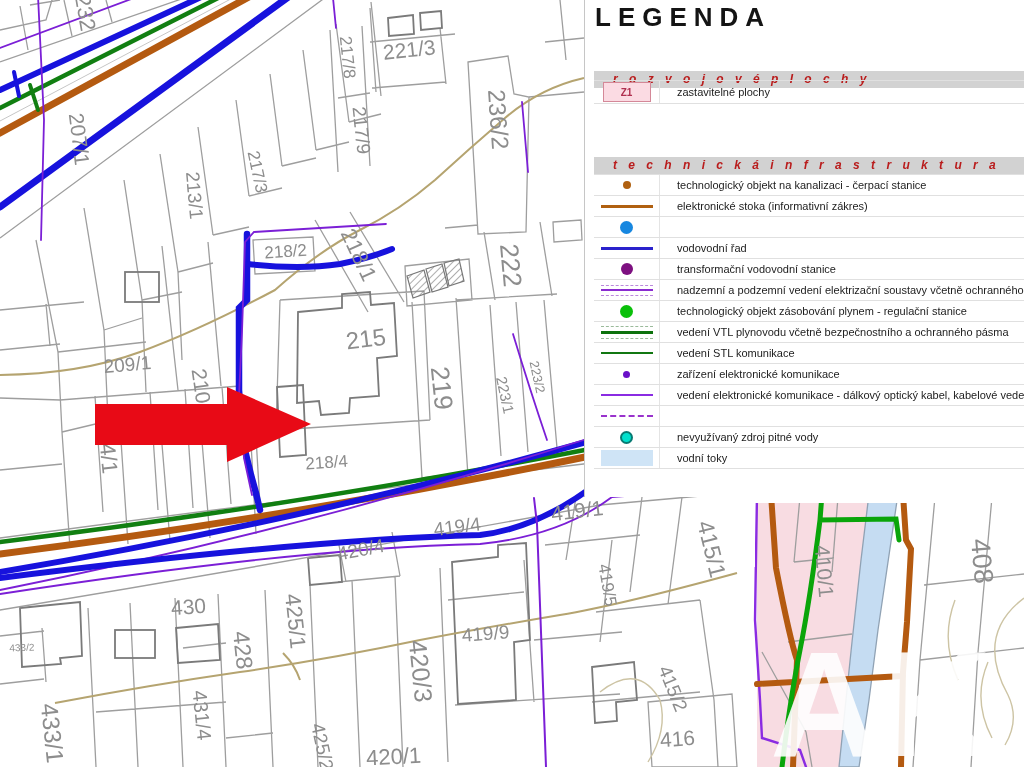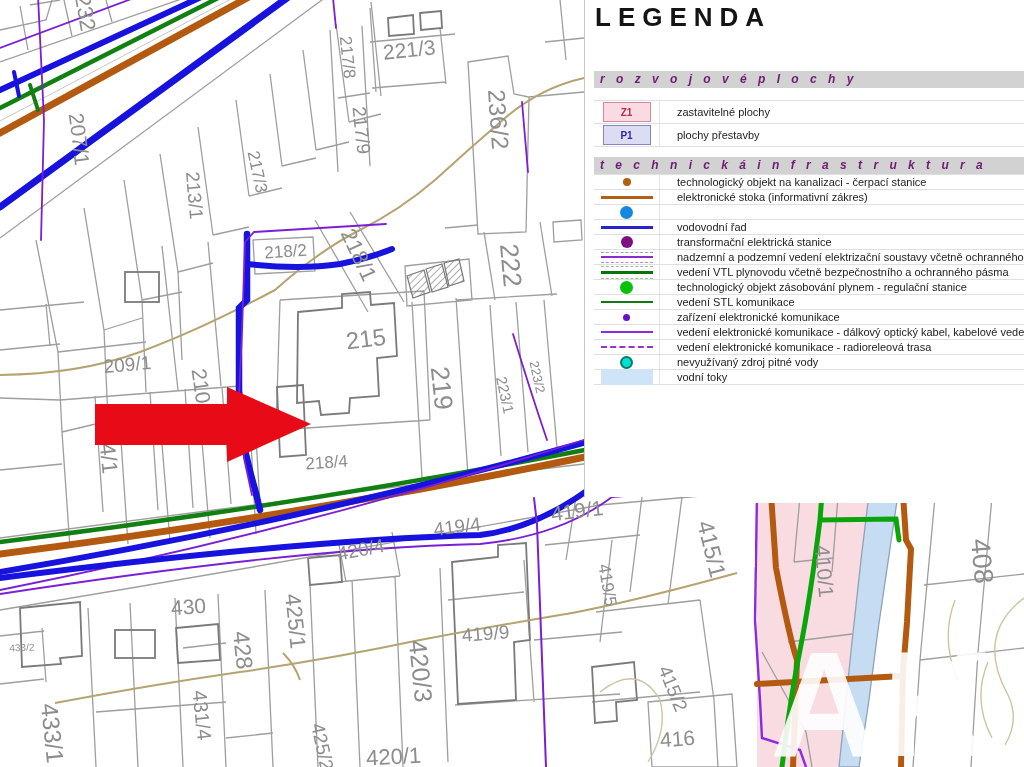--- a/index.html
+++ b/index.html
@@ -5,27 +5,27 @@
   html,body{margin:0;padding:0;background:#666;}
   .stage{position:relative;width:1024px;height:767px;overflow:hidden;background:#fff;
          font-family:"Liberation Sans",sans-serif;}
   svg text.plbl{fill:#8d8d8d;font-family:"Liberation Sans",sans-serif;}
   
   .legend{position:absolute;left:584px;top:0;width:440px;height:497px;background:#fff;
           border-left:1px solid #c6c6c6;z-index:5;}
   .legend-title{position:absolute;top:2px;left:10px;font-size:26px;font-weight:bold;
                 letter-spacing:7px;color:#141414;}
   .lbar{position:absolute;left:9px;right:0;height:17px;background:#d2d2d2;
-        font-size:12px;font-style:italic;font-weight:bold;color:#701a75;
-        letter-spacing:4px;line-height:17px;padding-left:6px;box-sizing:border-box;}
+        font-size:12px;font-style:italic;font-weight:bold;color:#b91c1c;
+        letter-spacing:4px;line-height:17px;padding-left:19px;box-sizing:border-box;}
   .lbar1{top:71px;} .lbar2{top:157px;}
   .lrows{position:absolute;left:9px;right:0;}
-  .lrowsA{top:100px;} .lrowsB{top:174px;}
+  .lrowsA{top:80px;} .lrowsB{top:174px;}
   .lrow{display:flex;align-items:center;border-bottom:1px solid #e0e0e0;box-sizing:border-box;}
-  .lrowA{height:23px;} .lrowB{height:15px;text-align:center;}
+  .lrowA{height:23px;} .lrowB{height:21px;text-align:center;}
   .lcell{width:66px;display:flex;justify-content:center;align-items:center;flex:none;
          align-self:stretch;border-right:1px solid #e4e4e4;box-sizing:border-box;}
   .llab{font-size:11px;color:#1c1c1c;padding-left:17px;white-space:nowrap;}
   .zbox{width:48px;height:20px;display:flex;align-items:center;justify-content:center;
         font-size:10px;font-weight:bold;box-sizing:border-box;}
   .z1{background:#fbdbe3;border:1px solid #d48898;color:#b03050;}
   .p1{background:#dcdcf2;border:1px solid #8484c8;color:#2828a8;}
   .dot{border-radius:50%;}
   .d-kanal{width:8px;height:8px;background:#b06010;}
   .l-kanal{width:52px;height:3px;background:#b06010;}
@@ -225,26 +225,20 @@
   <div class="legend-title">LEGENDA</div>
 
   <div class="lbar lbar1">r o z v o j o v é   p l o c h y</div>
   <div class="lrows lrowsA" style="border-top:1px solid #e0e0e0;">
     <div class="lrow lrowA">
       <div class="lcell">
         <div class="zbox z1">Z1</div>
       </div>
       <div class="llab">zastavitelné plochy</div>
     </div>
-    <div class="lrow lrowA">
-      <div class="lcell">
-        <div class="zbox p1">P1</div>
-      </div>
-      <div class="llab">plochy přestavby</div>
-    </div>
   </div>
 
   <div class="lbar lbar2">t e c h n i c k á   i n f r a s t r u k t u r a</div>
   <div class="lrows lrowsB" style="border-top:1px solid #e0e0e0;">
     <div class="lrow lrowB">
       <div class="lcell">
             <div class="dot d-kanal"></div>
           </div>
       <div class="llab">technologický objekt na kanalizaci - čerpací stanice</div>
     </div>
@@ -262,63 +256,62 @@
     <div class="lrow lrowB">
       <div class="lcell">
             <div class="l-vodovod"></div>
           </div>
       <div class="llab">vodovodní řad</div>
     </div>
     <div class="lrow lrowB">
       <div class="lcell">
             <div class="dot d-trafo"></div>
           </div>
-      <div class="llab">transformační elektrická stanice</div>
+      <div class="llab">transformační vodovodní stanice</div>
     </div>
     <div class="lrow lrowB">
       <div class="lcell">
             <div class="sw-elec"></div>
           </div>
       <div class="llab">nadzemní a podzemní vedení elektrizační soustavy včetně ochranného pásma</div>
     </div>
     <div class="lrow lrowB">
       <div class="lcell">
+            <div class="dot d-plyn"></div>
+          </div>
+      <div class="llab">technologický objekt zásobování plynem - regulační stanice</div>
+    </div>
+    <div class="lrow lrowB">
+      <div class="lcell">
             <div class="sw-vtl"></div>
           </div>
       <div class="llab">vedení VTL plynovodu včetně bezpečnostního a ochranného pásma</div>
     </div>
     <div class="lrow lrowB">
       <div class="lcell">
-            <div class="dot d-plyn"></div>
-          </div>
-      <div class="llab">technologický objekt zásobování plynem - regulační stanice</div>
-    </div>
-    <div class="lrow lrowB">
-      <div class="lcell">
             <div class="l-stl"></div>
           </div>
       <div class="llab">vedení STL komunikace</div>
     </div>
     <div class="lrow lrowB">
       <div class="lcell">
             <div class="dot d-ek"></div>
           </div>
       <div class="llab">zařízení elektronické komunikace</div>
     </div>
     <div class="lrow lrowB">
       <div class="lcell">
             <div class="l-ek-thick"></div>
           </div>
       <div class="llab">vedení elektronické komunikace - dálkový optický kabel, kabelové vedení</div>
     </div>
     <div class="lrow lrowB">
       <div class="lcell">
             <div class="l-ek-dash"></div>
           </div>
-      <div class="llab">vedení elektronické komunikace - radioreleová trasa</div>
     </div>
     <div class="lrow lrowB">
       <div class="lcell">
             <div class="dot d-zdroj"></div>
           </div>
       <div class="llab">nevyužívaný zdroj pitné vody</div>
     </div>
     <div class="lrow lrowB">
       <div class="lcell">
             <div class="r-water"></div>

